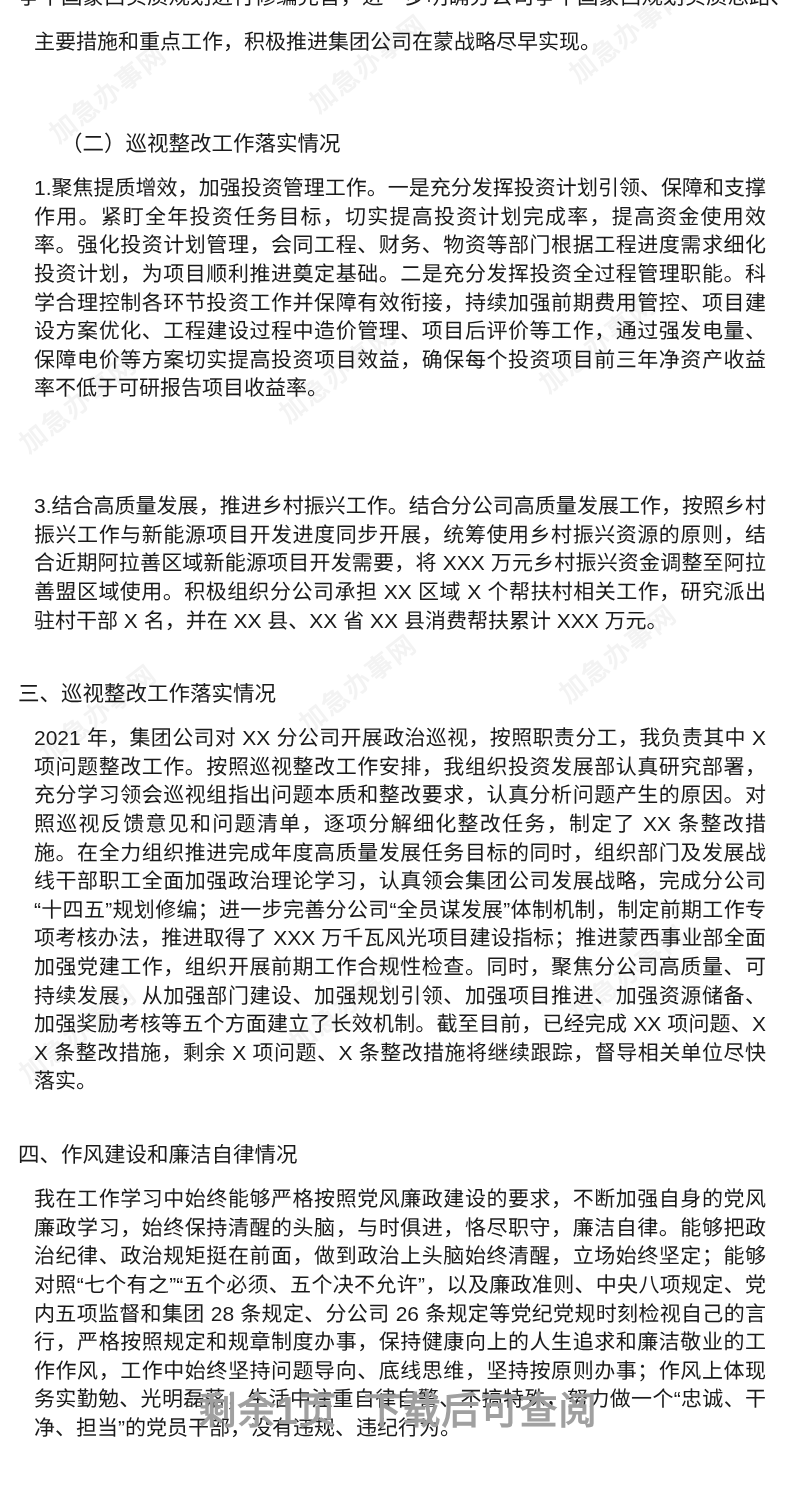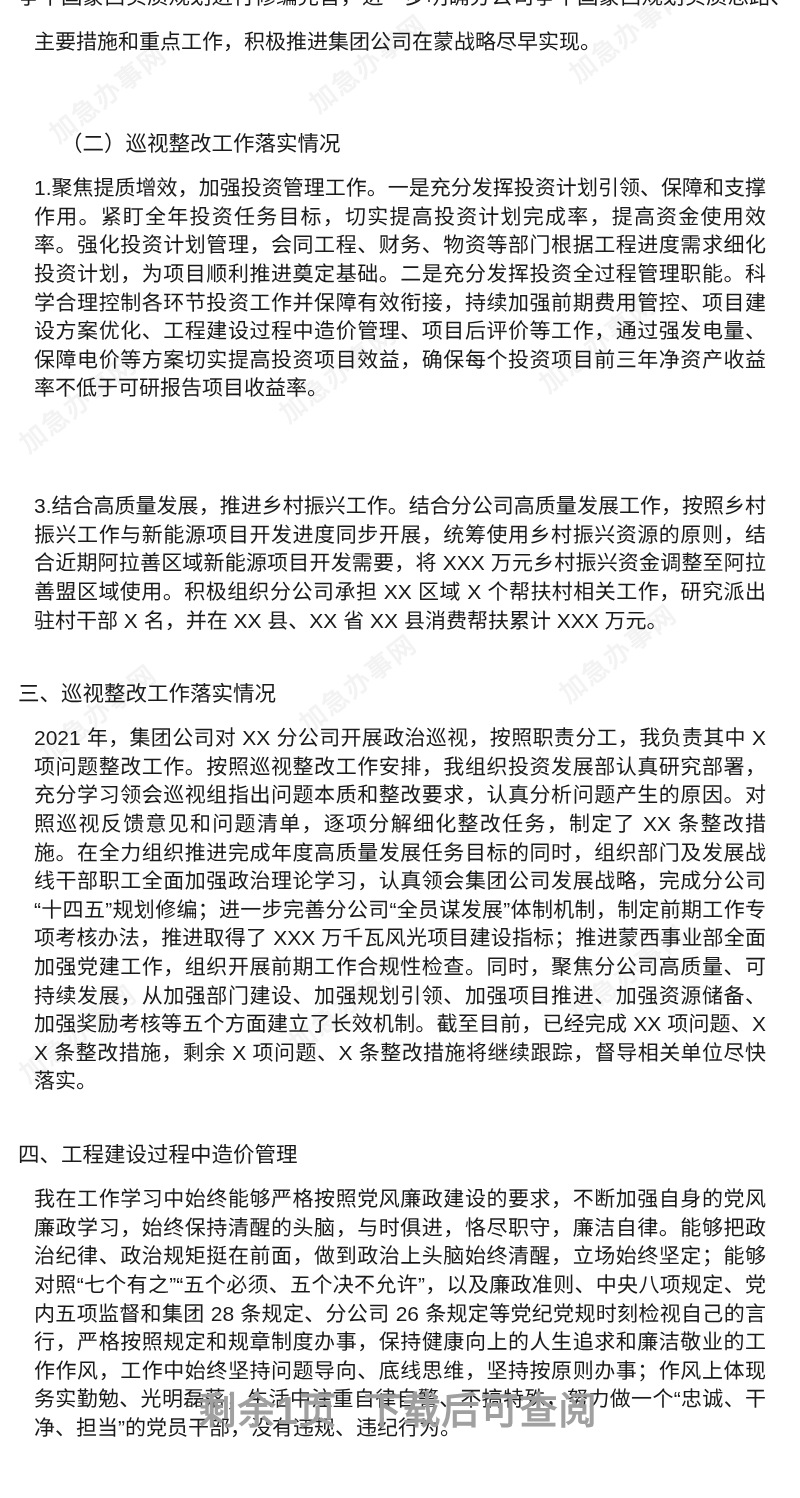--- a/index.html
+++ b/index.html
@@ -145,21 +145,21 @@
 
     <p class="para">3.结合高质量发展，推进乡村振兴工作。结合分公司高质量发展工作，按照乡村振兴工作与新能源项目开发进度同步开展，统筹使用乡村振兴资源的原则，结合近期阿拉善区域新能源项目开发需要，将 XXX 万元乡村振兴资金调整至阿拉善盟区域使用。积极组织分公司承担 XX 区域 X 个帮扶村相关工作，研究派出驻村干部 X 名，并在 XX 县、XX 省 XX 县消费帮扶累计 XXX 万元。</p>
 
     <div class="gap-md"></div>
 
     <p class="heading">三、巡视整改工作落实情况</p>
     <p class="para">2021 年，集团公司对 XX 分公司开展政治巡视，按照职责分工，我负责其中 X 项问题整改工作。按照巡视整改工作安排，我组织投资发展部认真研究部署，充分学习领会巡视组指出问题本质和整改要求，认真分析问题产生的原因。对照巡视反馈意见和问题清单，逐项分解细化整改任务，制定了 XX 条整改措施。在全力组织推进完成年度高质量发展任务目标的同时，组织部门及发展战线干部职工全面加强政治理论学习，认真领会集团公司发展战略，完成分公司“十四五”规划修编；进一步完善分公司“全员谋发展”体制机制，制定前期工作专项考核办法，推进取得了 XXX 万千瓦风光项目建设指标；推进蒙西事业部全面加强党建工作，组织开展前期工作合规性检查。同时，聚焦分公司高质量、可持续发展，从加强部门建设、加强规划引领、加强项目推进、加强资源储备、加强奖励考核等五个方面建立了长效机制。截至目前，已经完成 XX 项问题、XX 条整改措施，剩余 X 项问题、X 条整改措施将继续跟踪，督导相关单位尽快落实。</p>
 
     <div class="gap-md"></div>
 
-    <p class="heading">四、工程建设过程中造价管理</p>
+    <p class="heading">四、作风建设和廉洁自律情况</p>
     <p class="para">我在工作学习中始终能够严格按照党风廉政建设的要求，不断加强自身的党风廉政学习，始终保持清醒的头脑，与时俱进，恪尽职守，廉洁自律。能够把政治纪律、政治规矩挺在前面，做到政治上头脑始终清醒，立场始终坚定；能够对照“七个有之”“五个必须、五个决不允许”，以及廉政准则、中央八项规定、党内五项监督和集团 28 条规定、分公司 26 条规定等党纪党规时刻检视自己的言行，严格按照规定和规章制度办事，保持健康向上的人生追求和廉洁敬业的工作作风，工作中始终坚持问题导向、底线思维，坚持按原则办事；作风上体现务实勤勉、光明磊落；生活中注重自律自警、不搞特殊，努力做一个“忠诚、干净、担当”的党员干部，没有违规、违纪行为。</p>
 
   </div>
 
   <div id="footer-teaser">
     <span>剩余1页</span><span class="teaser-gap"></span><span>下载后可查阅</span>
   </div>
 
 </div>
 

